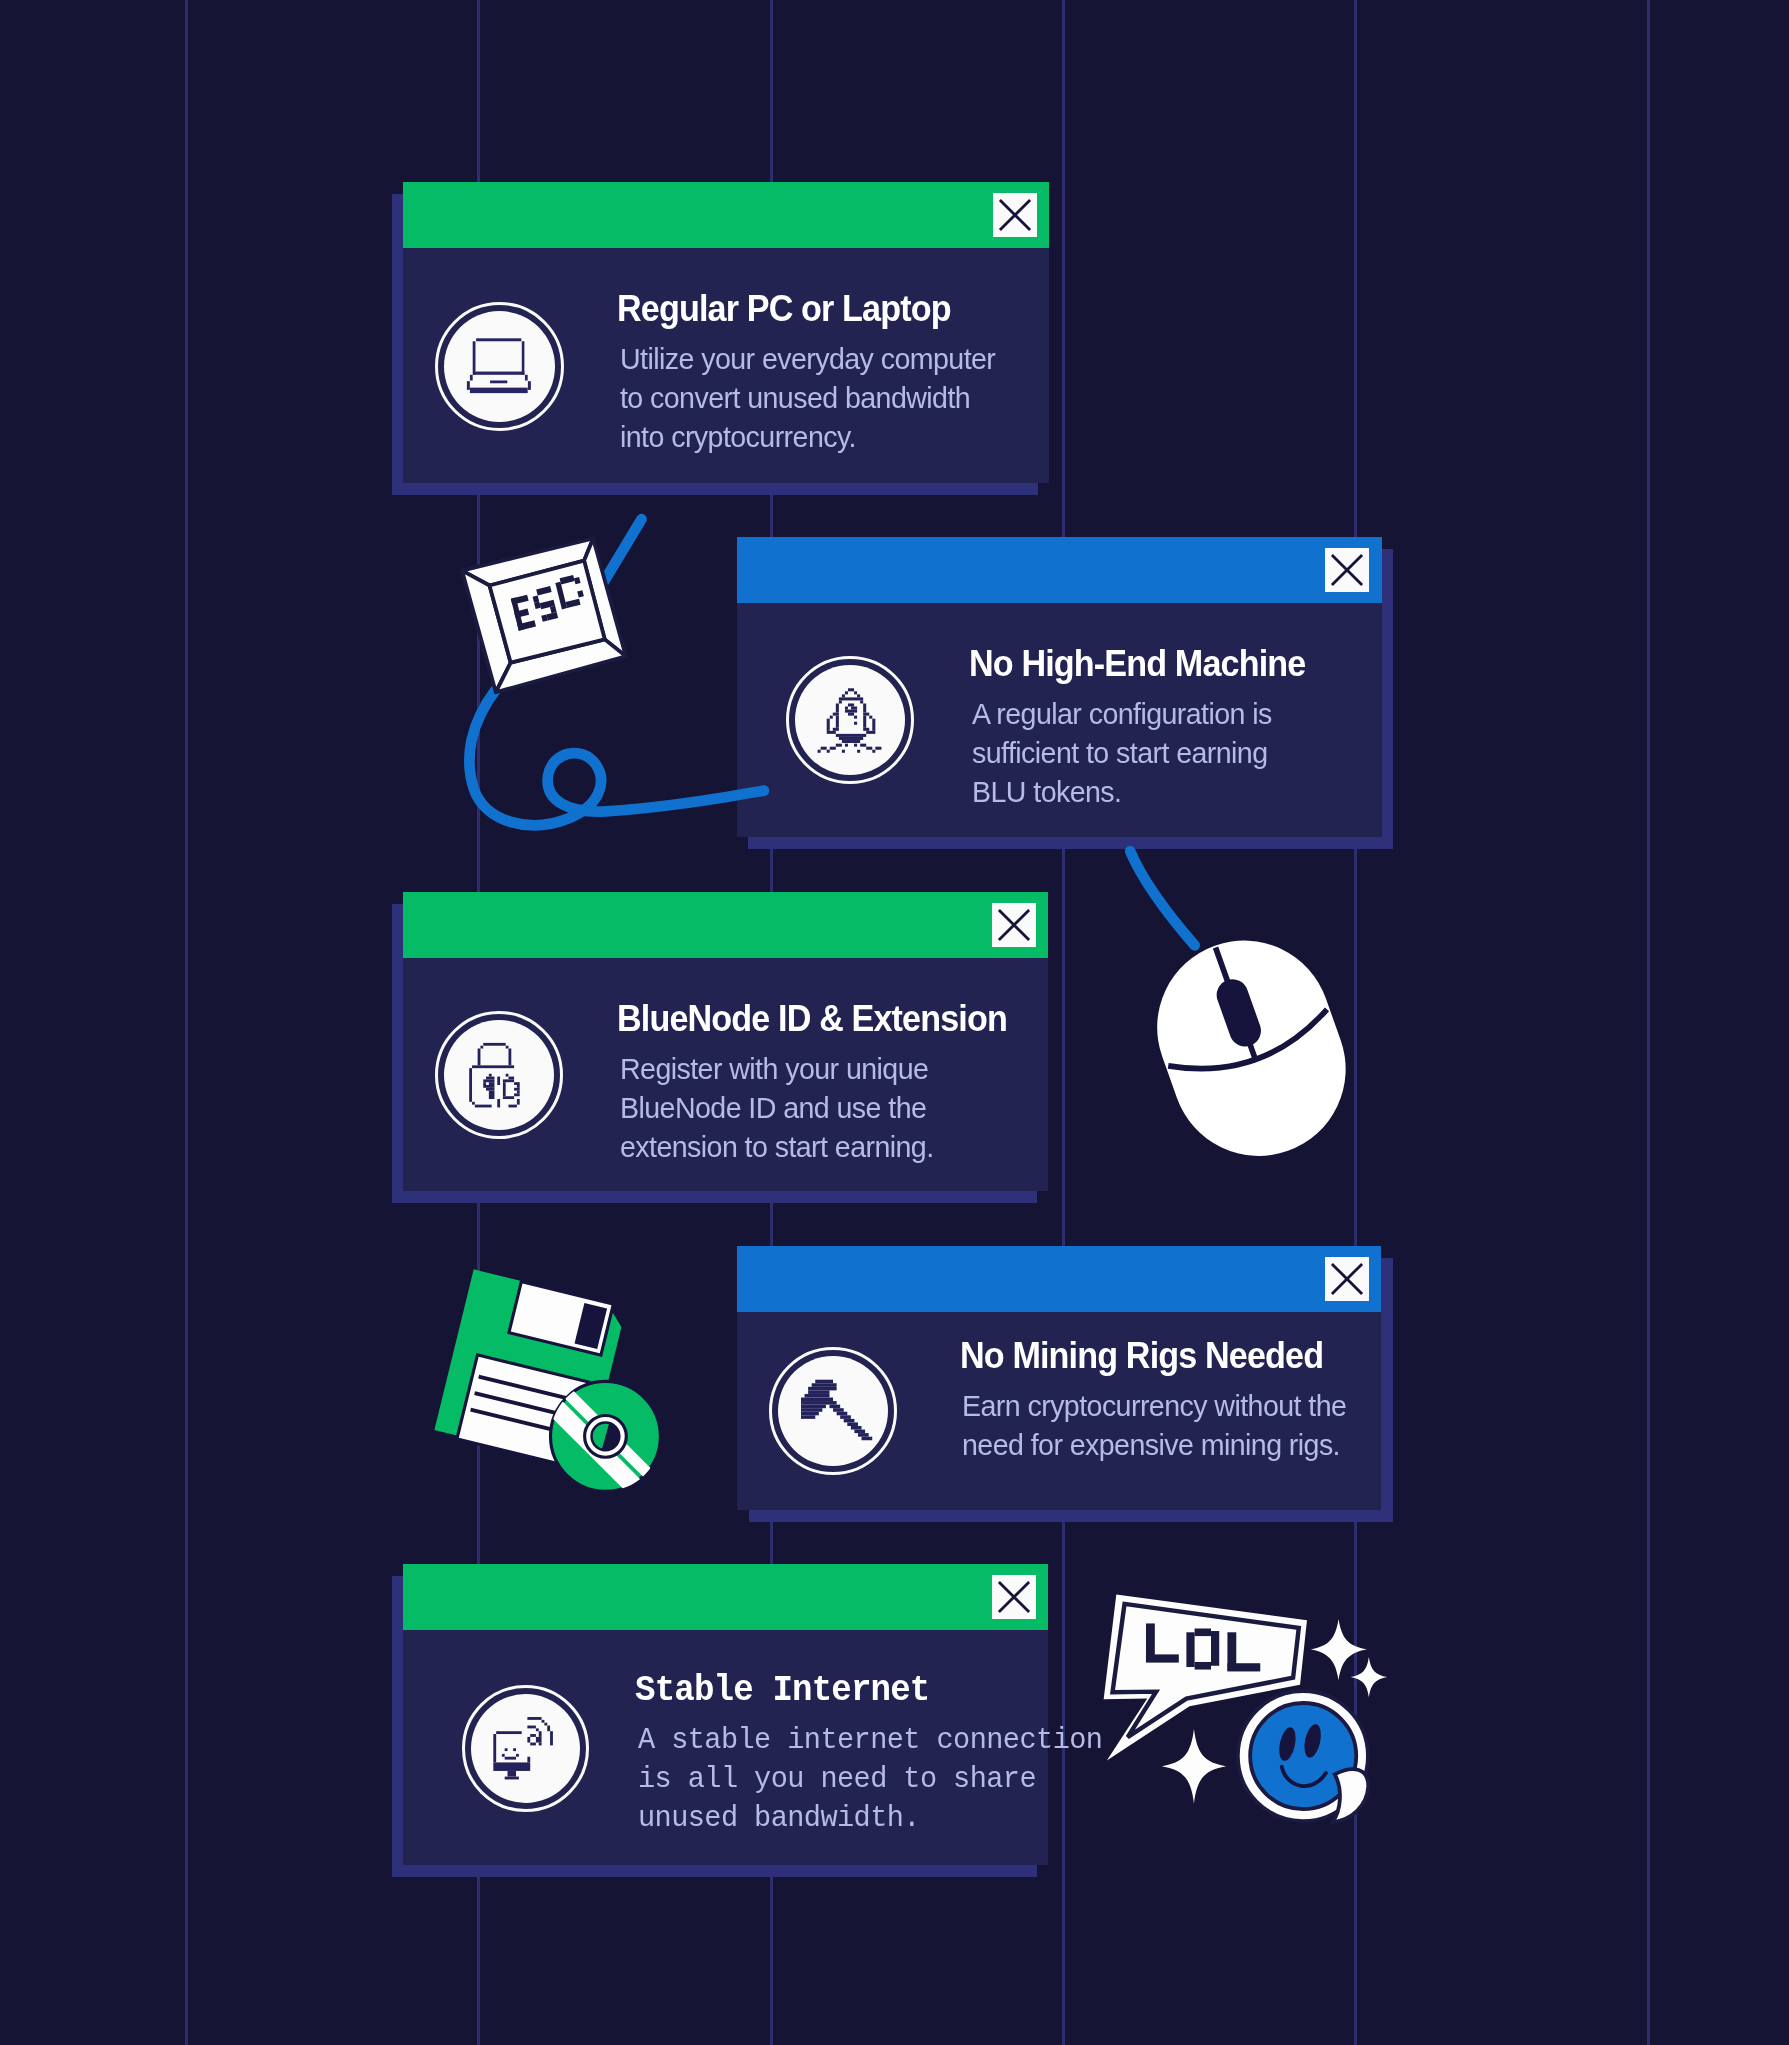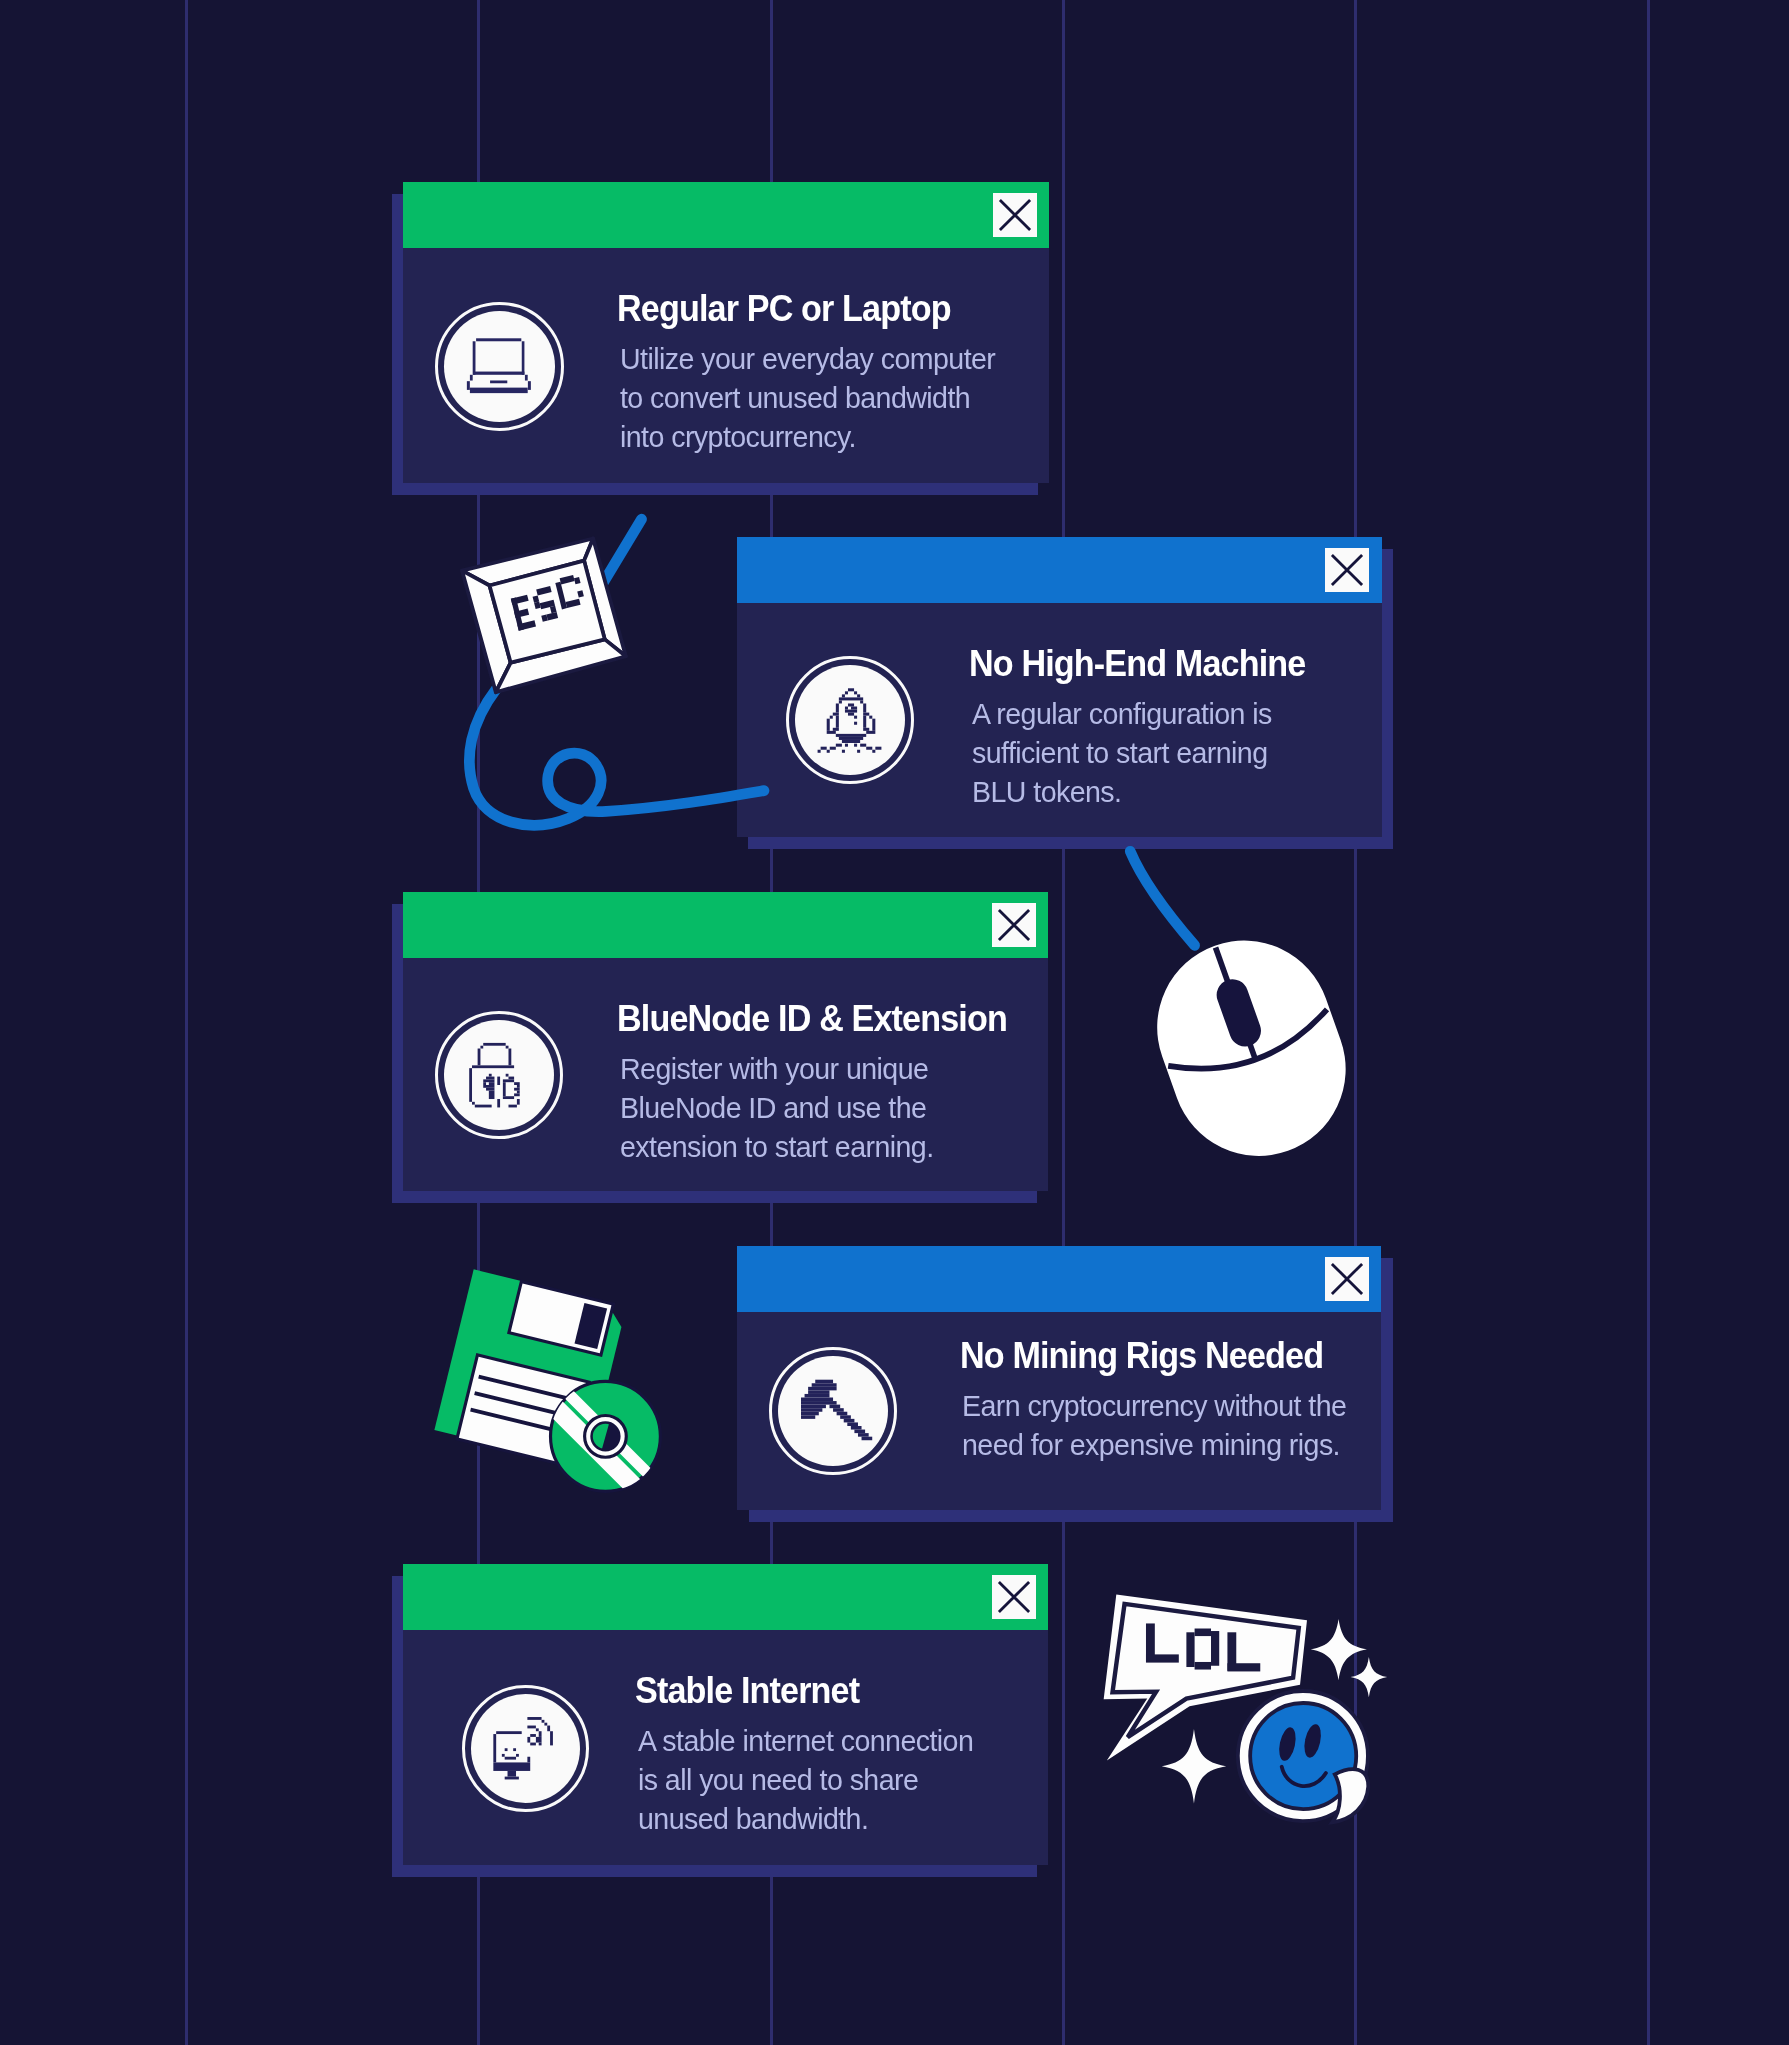--- a/index.html
+++ b/index.html
@@ -258,21 +258,21 @@
         </g>
       </svg>
     </div>
     <div class="card-title" style="left:223px;top:92px;">No Mining Rigs Needed</div>
     <div class="card-desc" style="left:225px;top:140px;">
       <div>Earn cryptocurrency without the</div>
       <div>need for expensive mining rigs.</div>
     </div>
   </div>
 
-  <div class="win" style="left:403px;top:1564px;width:645px;height:387px;">
+  <div class="win" style="left:403px;top:1564px;width:645px;height:387px;font-family:Liberation Mono, monospace;">
     <div class="shadow" style="left:-11.4px;top:12px;width:645px;height:301px;"></div>
     <div class="frame" style="width:645px;height:301px;"></div>
     <div class="titlebar" style="width:645px;background:#06bb66;"></div>
     <div class="closebtn" style="left:589px;">
       <svg width="44" height="44" viewBox="0 0 70 70">
         <path d="M11 11 L59 59 M59 11 L11 59" stroke="#15143a" stroke-width="4.5" fill="none"></path>
       </svg>
     </div>
     <div class="icon-circle" style="left:59px;top:121px;width:127px;height:127px;background:none;">
       <div class="ring" style="width:127px;height:127px;"></div>

